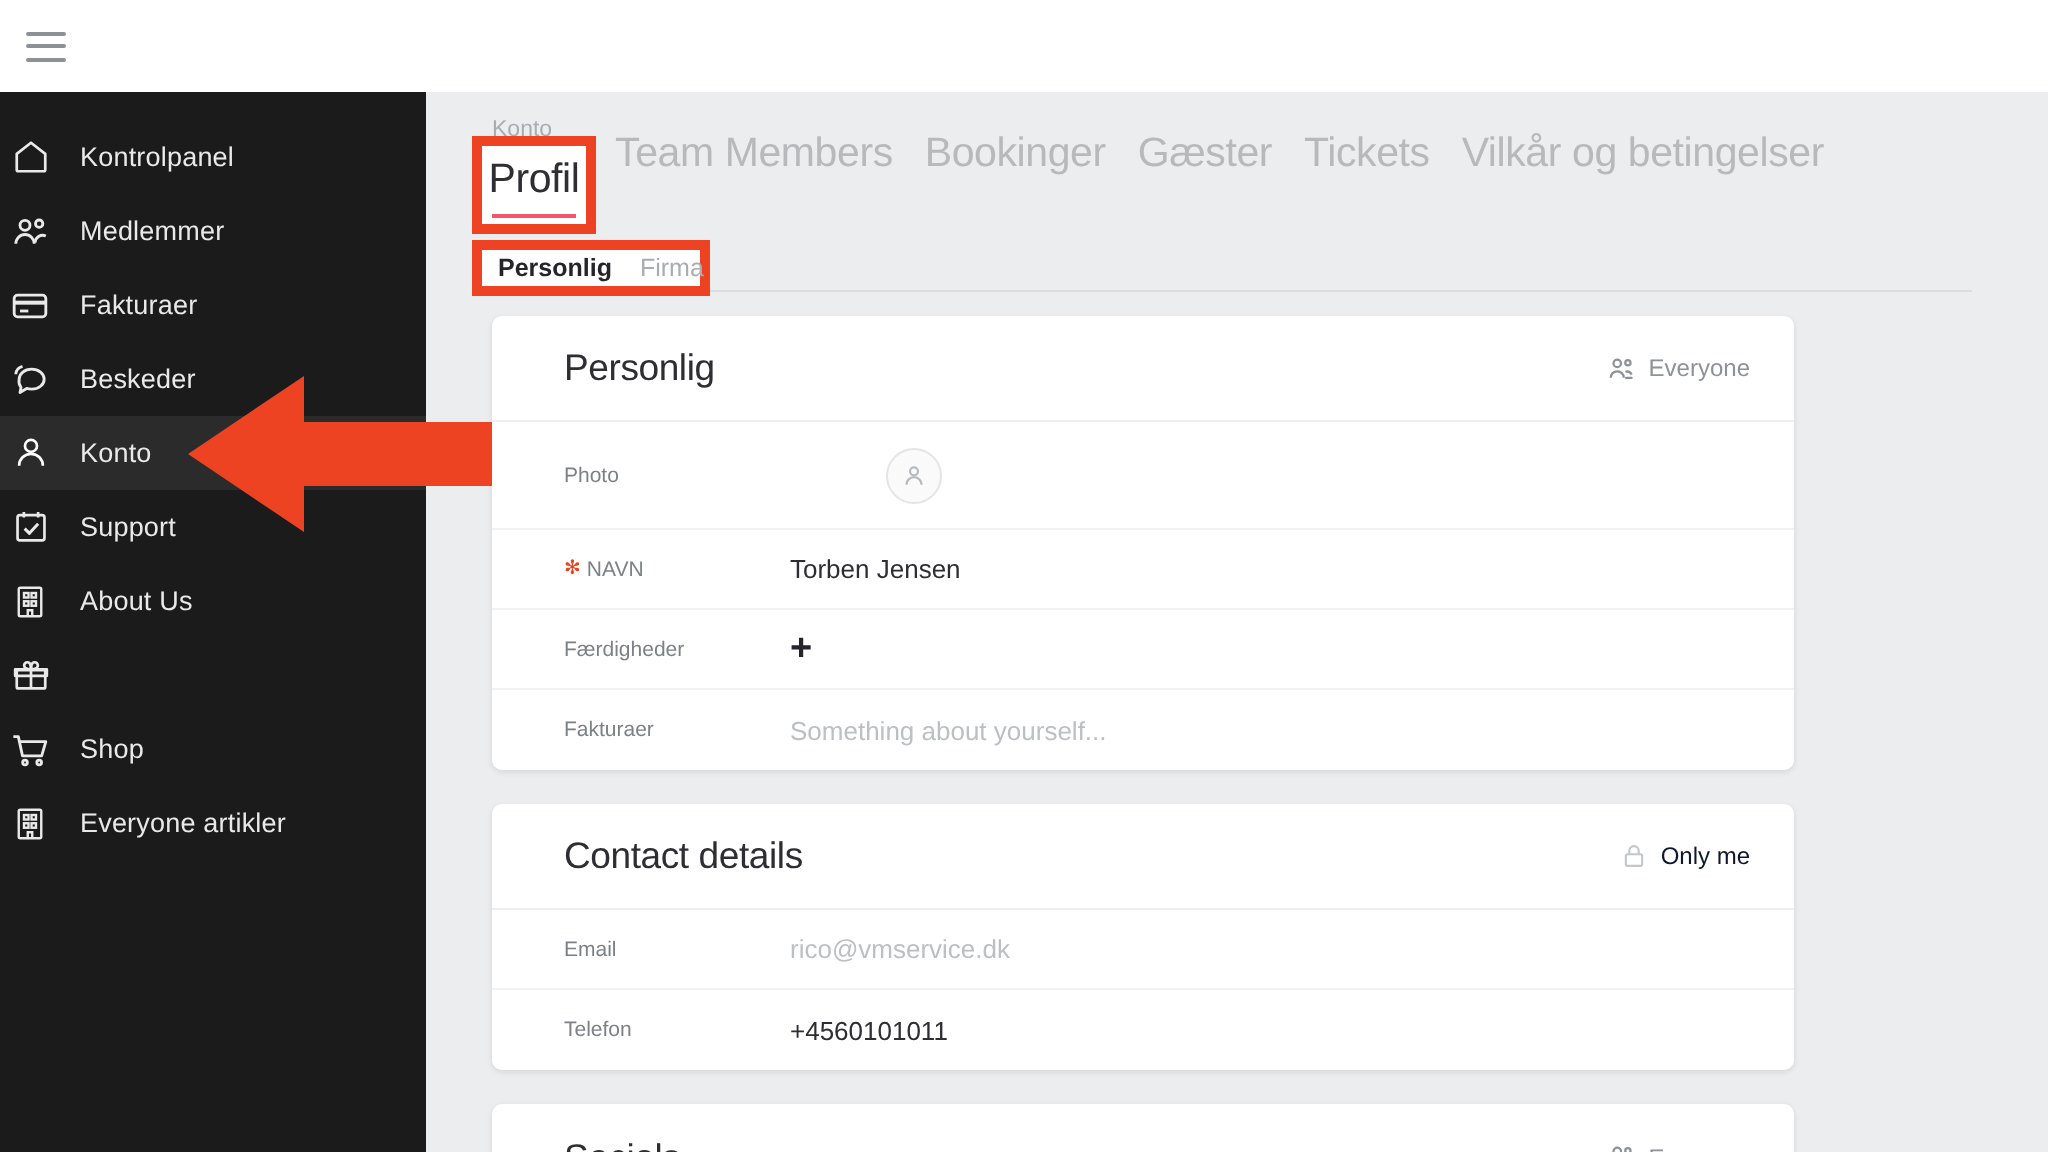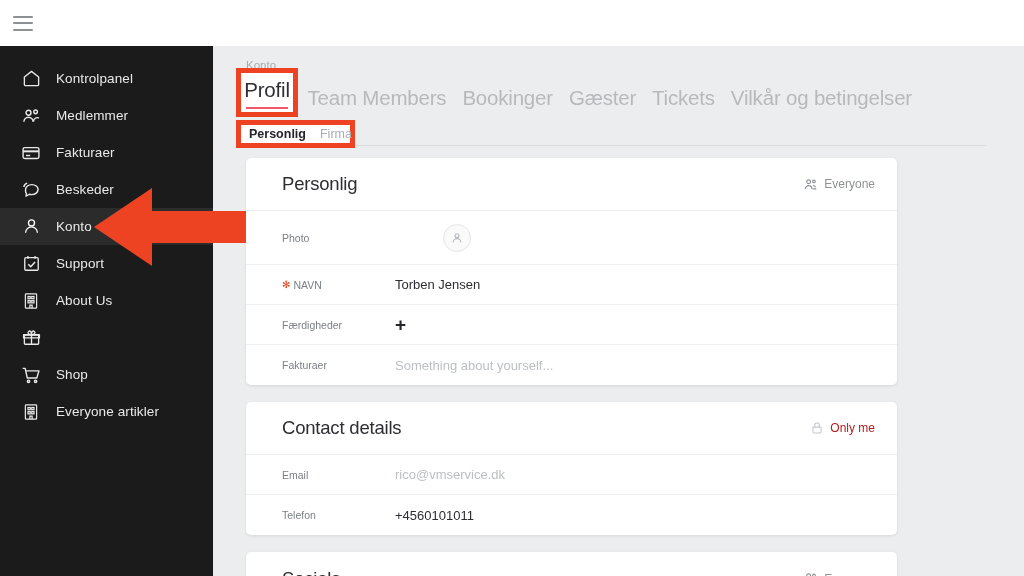--- a/index.html
+++ b/index.html
@@ -36,21 +36,21 @@
   .logo-text .t2 { color: #E8192C; }
 
   
   .sidebar {
     position: absolute; left: 0; top: 46px; width: 213px; height: 530px;
     background: #1B1B1B;
     padding-top: 14px;
   }
   .nav-item {
     height: 37px; display: flex; align-items: center;
-    padding-left: 20px; cursor: pointer;
+    padding-left: 4px; cursor: pointer;
   }
   .nav-item.active { background: #2B2B2B; }
   .nav-icon {
     width: 22px; height: 22px; margin-right: 14px;
     display: flex; align-items: center; justify-content: center;
     flex: 0 0 22px;
   }
   .nav-icon svg { display: block; }
   .nav-label {
     color: #E9E9EA; font-size: 13.5px; letter-spacing: 0.1px;
@@ -62,21 +62,21 @@
     position: absolute; left: 213px; top: 46px;
     width: 811px; height: 530px;
     background: #ECEDEF;
     overflow: hidden;
   }
   .breadcrumb {
     position: absolute; left: 33px; top: 13px;
     font-size: 11.5px; color: #A9ACB1;
   }
   .tabbar {
-    position: absolute; left: 33px; top: 40px;
+    position: absolute; left: 33px; top: 19px;
     display: flex; align-items: center; gap: 16px;
     white-space: nowrap;
   }
   .tab {
     font-size: 20.5px; color: #B7BABD; cursor: pointer;
     padding-bottom: 4px; letter-spacing: -0.2px;
   }
   .tab.active { color: #2E2E33; }
 
   .subtabbar {
@@ -104,21 +104,21 @@
     height: 53px; display: flex; align-items: center;
     justify-content: space-between;
     padding: 0 22px 0 36px;
     border-bottom: 1px solid #EDEEF0;
   }
   .card-title { font-size: 18.5px; color: #2D2D33; letter-spacing: -0.2px; }
   .badge {
     display: flex; align-items: center; gap: 6px;
     font-size: 12px; color: #8E9296;
   }
-  .badge.muted { color: #b91c1c; justify-content: center; }
+  .badge.muted { color: #0f172a; justify-content: center; }
   .badge svg { display: block; }
 
   .row {
     display: flex; align-items: center;
     min-height: 40px;
     border-bottom: 1px solid #F0F1F3;
     padding: 0 22px 0 36px;
   }
   .card .row:last-child { border-bottom: none; }
   .row-label {

